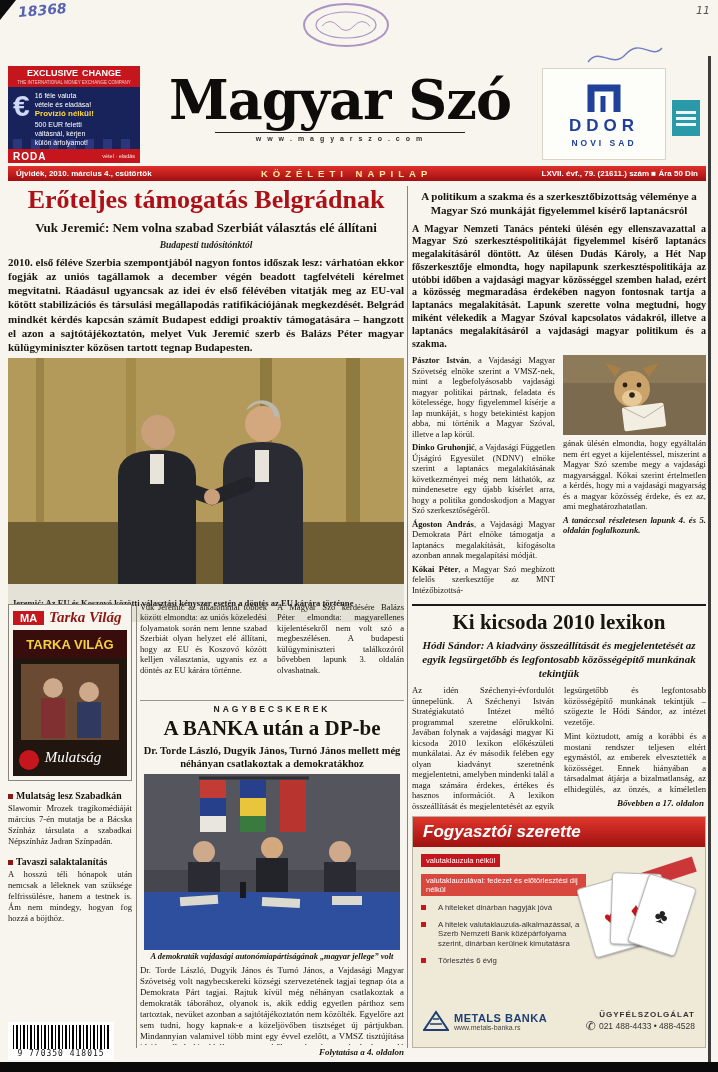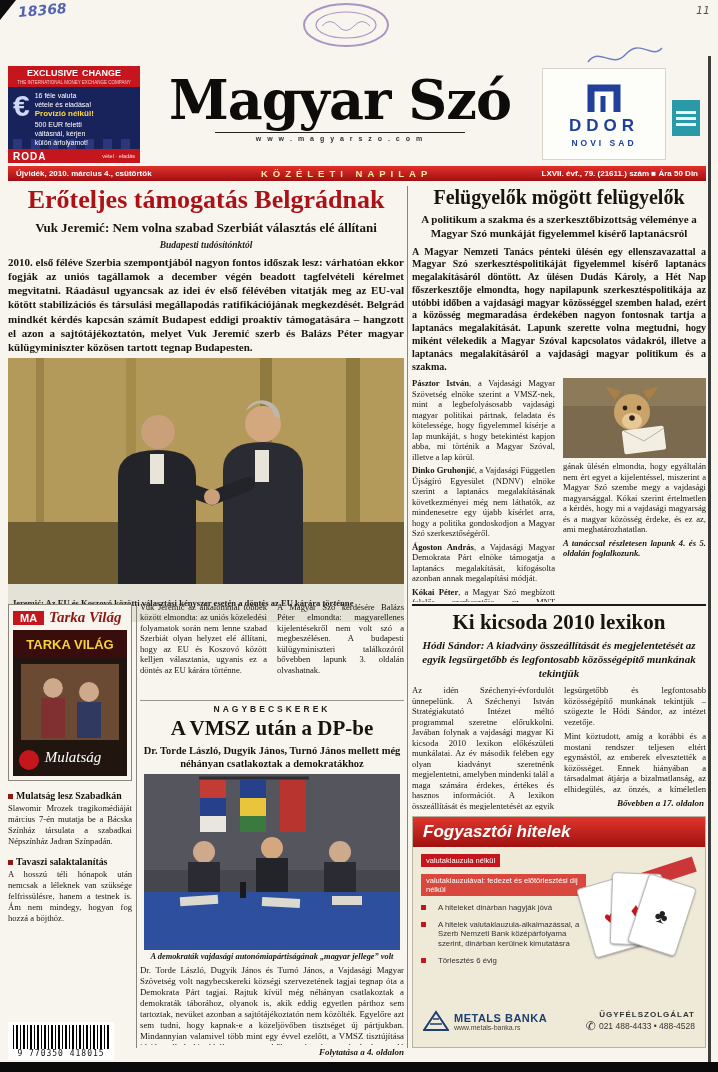--- a/index.html
+++ b/index.html
@@ -267,21 +267,20 @@
       <div class="sb-item-title"><span class="sq"></span><span>Mulatság lesz Szabadkán</span></div>
       <div class="sb-item-text">Slawomir Mrozek tragikomédiáját március 7-én mutatja be a Bácska Színház társulata a szabadkai Népszínház Jadran Színpadán.</div>
     </div>
     <div class="sb-item">
       <div class="sb-item-title"><span class="sq"></span><span>Tavaszi salaktalanítás</span></div>
       <div class="sb-item-text">A hosszú téli hónapok után nemcsak a léleknek van szüksége felfrissülésre, hanem a testnek is. Ám nem mindegy, hogyan fog hozzá a böjthöz.</div>
     </div>
   </div>
 
   <div class="abs watch">
-    <div class="watch-head">Felügyelők mögött felügyelők</div>
     <div class="watch-sub">A politikum a szakma és a szerkesztőbizottság véleménye a Magyar Szó munkáját figyelemmel kísérő laptanácsról</div>
     <div class="watch-intro">A Magyar Nemzeti Tanács pénteki ülésén egy ellenszavazattal a Magyar Szó szerkesztéspolitikáját figyelemmel kísérő laptanács megalakításáról döntött. Az ülésen Dudás Károly, a Hét Nap főszerkesztője elmondta, hogy napilapunk szerkesztéspolitikája az utóbbi időben a vajdasági magyar közösséggel szemben halad, ezért a közösség megmaradása érdekében nagyon fontosnak tartja a laptanács megalakítását. Lapunk szerette volna megtudni, hogy miként vélekedik a Magyar Szóval kapcsolatos vádakról, illetve a laptanács megalakításáról a vajdasági magyar politikum és a szakma.</div>
     <div class="watch-cols">
       <div class="watch-col">
         <p><b>Pásztor István</b><span>, a Vajdasági Magyar Szövetség elnöke szerint a VMSZ-nek, mint a legbefolyásosabb vajdasági magyar politikai pártnak, feladata és kötelessége, hogy figyelemmel kísérje a lap munkáját, s hogy betekintést kapjon abba, mi történik a Magyar Szóval, illetve a lap körül.</span></p>
         <p><b>Dinko Gruhonjić</b><span>, a Vajdasági Független Újságíró Egyesület (NDNV) elnöke szerint a laptanács megalakításának következményei még nem láthatók, az mindenesetre egy újabb kísérlet arra, hogy a politika gondoskodjon a Magyar Szó szerkesztőségéről.</span></p>
         <p><b>Ágoston András</b><span>, a Vajdasági Magyar Demokrata Párt elnöke támogatja a laptanács megalakítását, kifogásolta azonban annak megalapítási módját.</span></p>
         <p><b>Kókai Péter</b><span>, a Magyar Szó megbízott felelős szerkesztője az MNT Intézőbizottsá-</span></p>
       </div>
       <div class="watch-col">
@@ -309,21 +308,21 @@
     <div class="lex-sub">Hódi Sándor: A kiadvány összeállítását és megjelentetését az egyik legsürgetőbb és legfontosabb közösségépítő munkának tekintjük</div>
     <div class="lex-body">
       <p>Az idén Széchenyi-évfordulót ünnepelünk. A Széchenyi István Stratégiakutató Intézet méltó programmal szeretne előrukkolni. Javában folynak a vajdasági magyar Ki kicsoda 2010 lexikon előkészületi munkálatai. Az év második felében egy olyan kiadványt szeretnénk megjelentetni, amelyben mindenki talál a maga számára érdekes, értékes és hasznos információt. A lexikon összeállítását és megjelentetését az egyik legsürgetőbb és legfontosabb közösségépítő munkának tekintjük – szögezte le Hódi Sándor, az intézet vezetője.</p>
       <p>Mint köztudott, amíg a korábbi és a mostani rendszer teljesen eltért egymástól, az emberek elvesztették a közösséget. Ennek hiányában a társadalmat átjárja a bizalmatlanság, az elhidegülés, az önzés, a kíméletlen törtetés, az ellenségeskedés, a kicsinyesség, a közöny és a gyűlölködés.</p>
     </div>
     <div class="lex-more">Bővebben a 17. oldalon</div>
   </div>
 
   <div class="abs vmsz">
     <div class="vmsz-kick">NAGYBECSKEREK</div>
-    <div class="vmsz-head">A VMSZ után a DP-be</div>
+    <div class="vmsz-head">A BANKA után a DP-be</div>
     <div class="vmsz-sub">Dr. Torde László, Dugyik János, Turnó János mellett még néhányan csatlakoztak a demokratákhoz</div>
     <svg class="vmsz-photo" width="256" height="176" viewBox="0 0 256 176">
       <rect width="256" height="176" fill="#46464e"></rect>
       <rect width="256" height="96" fill="#55555e"></rect>
       <rect x="56" y="6" width="26" height="18" fill="#c23b35"></rect>
       <rect x="56" y="24" width="26" height="18" fill="#27408b"></rect>
       <rect x="56" y="42" width="26" height="16" fill="#e8e6df"></rect>
       <rect x="96" y="6" width="26" height="18" fill="#27408b"></rect>
       <rect x="96" y="24" width="26" height="18" fill="#e8c53a"></rect>
       <rect x="96" y="42" width="26" height="16" fill="#3a7a3f"></rect>
@@ -340,21 +339,21 @@
       <rect x="118" y="124" width="38" height="9" fill="#dcd9cf" transform="rotate(3 137 128)"></rect>
       <rect x="188" y="122" width="30" height="9" fill="#dcd9cf"></rect>
       <rect x="96" y="108" width="6" height="16" fill="#1a1a1e"></rect>
     </svg>
     <div class="vmsz-cap">A demokraták vajdasági autonómiapártiságának „magyar jellege” volt</div>
     <div class="vmsz-body">Dr. Torde László, Dugyik János és Turnó János, a Vajdasági Magyar Szövetség volt nagybecskereki községi szervezetének tagjai tegnap óta a Demokrata Párt tagjai. Rajtuk kívül még néhányan csatlakoztak a demokraták táborához, olyanok is, akik eddig egyetlen párthoz sem tartoztak, nevüket azonban a sajtótájékoztatón nem közölték. Egyelőre azt sem tudni, hogy kapnak-e a közeljövőben tisztséget új pártjukban. Mindannyian valamivel több mint egy évvel ezelőtt, a VMSZ tisztújítása idején váltak ki abból a szervezetből, a pártnak a szórványhoz való viszonyulása kapcsán.</div>
     <div class="vmsz-cont">Folytatása a 4. oldalon</div>
   </div>
 
   <div class="abs bank">
-    <div class="bank-head">Fogyasztói hitelek</div>
+    <div class="bank-head">Fogyasztói szerette</div>
     <div class="bank-body">
       <div><span class="chip">valutaklauzula nélkül</span></div>
       <div><span class="chip chip2">valutaklauzulával: fedezet és előtörlesztési díj nélkül</span></div>
       <div class="bullet-line">
           <span class="sq2"></span>
           <span>A hiteleket dinárban hagyják jóvá</span>
         </div>
       <div class="bullet-line">
           <span class="sq2"></span>
           <span>A hitelek valutaklauzula-alkalmazással, a Szerb Nemzeti Bank középárfolyama szerint, dinárban kerülnek kimutatásra</span>

